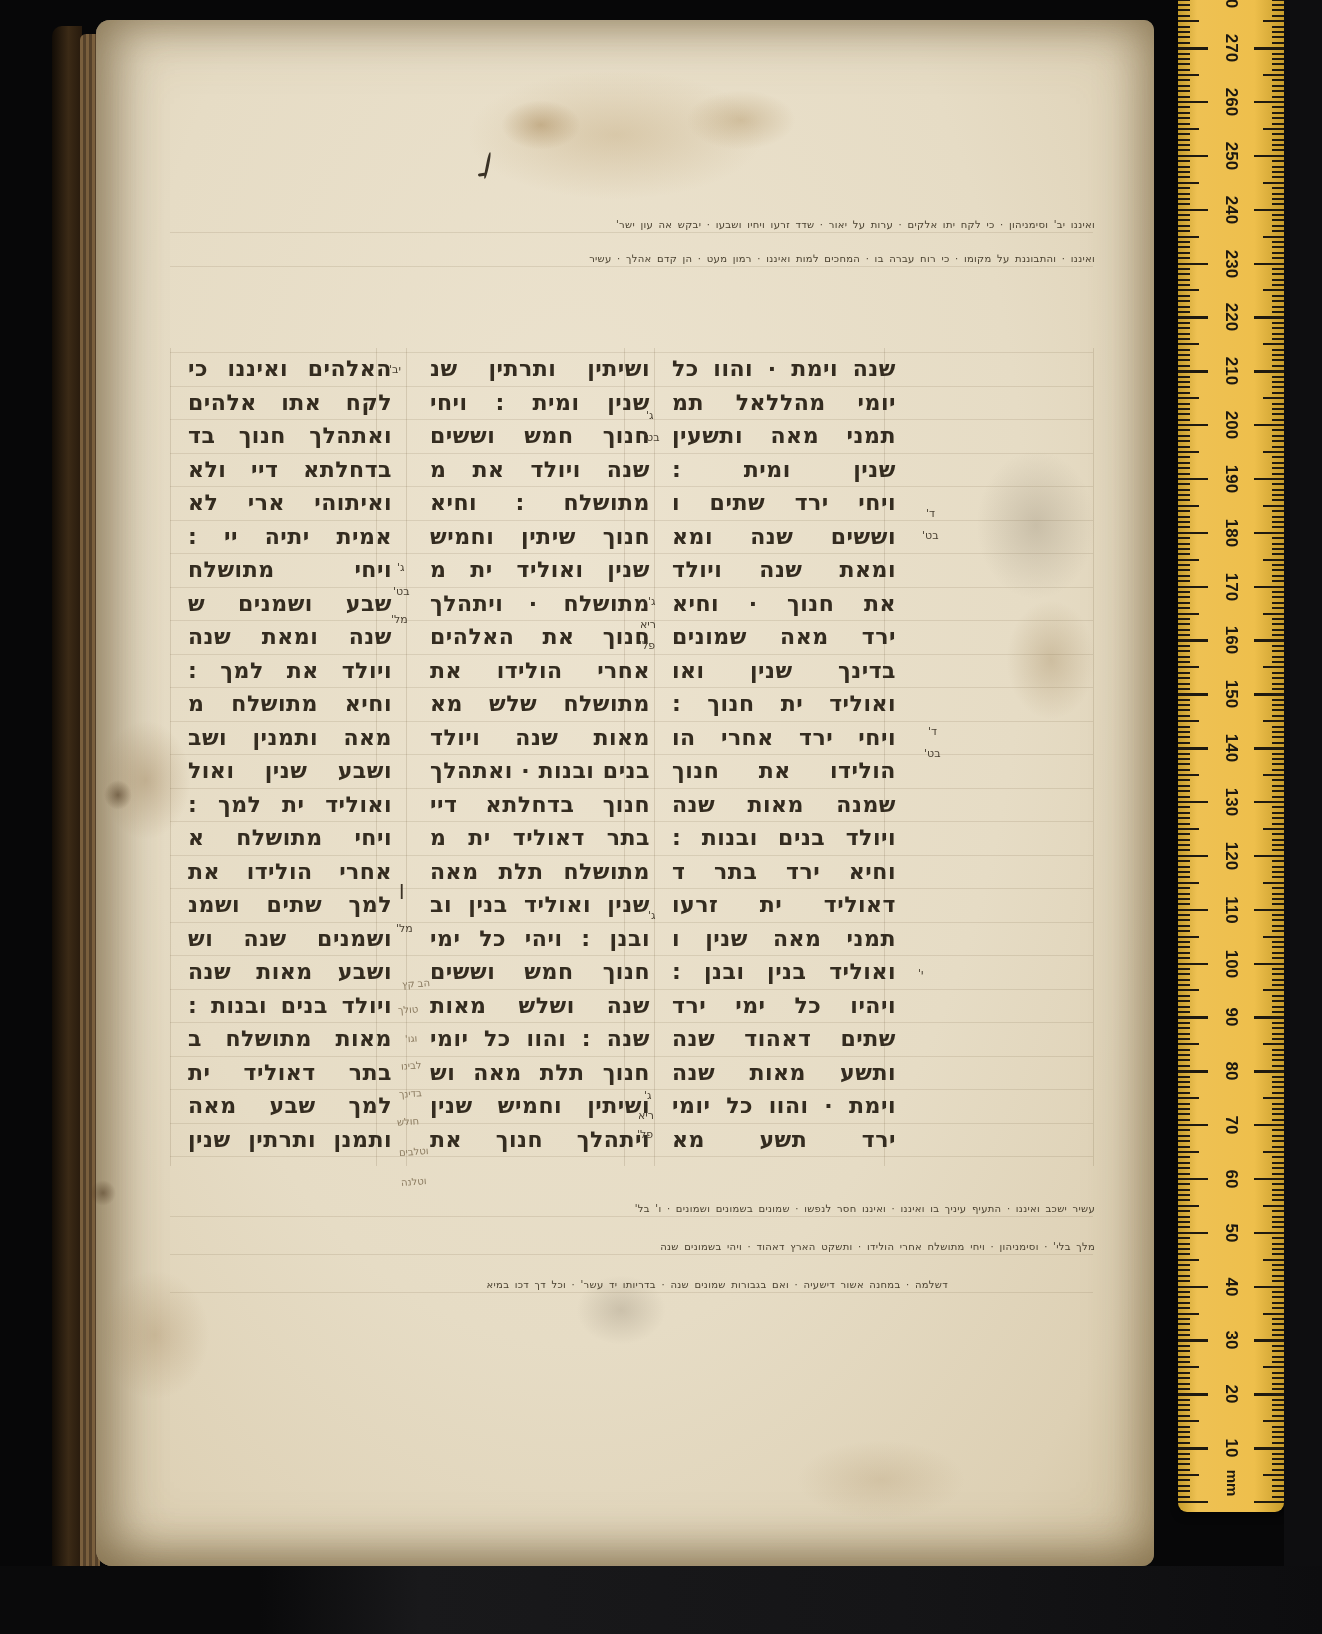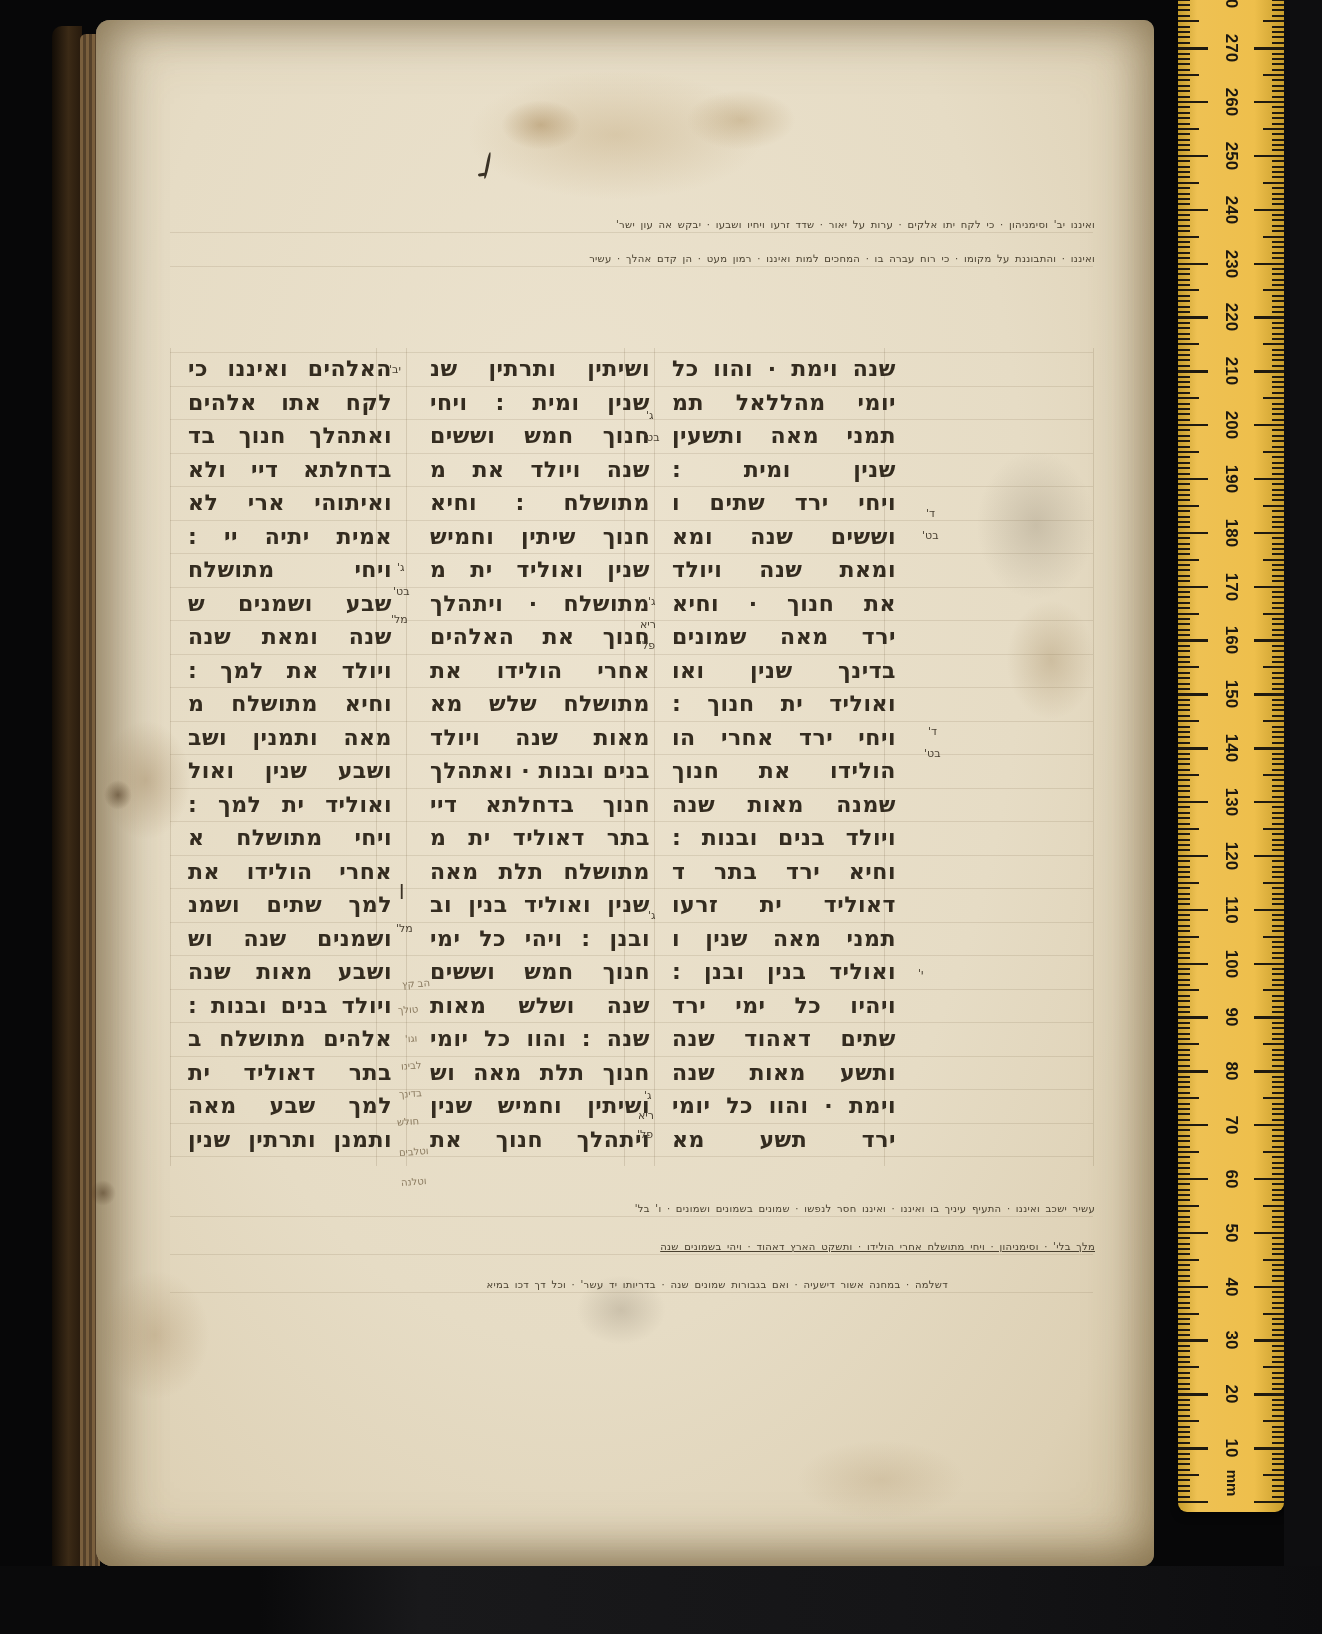--- a/index.html
+++ b/index.html
@@ -188,28 +188,28 @@
         <div class="line">וחיא מתושלח מ</div>
         <div class="line">מאה ותמנין ושב</div>
         <div class="line">ושבע שנין ואול</div>
         <div class="line">ואוליד ית למך :</div>
         <div class="line">ויחי מתושלח א</div>
         <div class="line">אחרי הולידו את</div>
         <div class="line">למך שתים ושמנ</div>
         <div class="line">ושמנים שנה וש</div>
         <div class="line">ושבע מאות שנה</div>
         <div class="line">ויולד בנים ובנות :</div>
-        <div class="line">אלהים מתושלח ב</div>
+        <div class="line">מאות מתושלח ב</div>
         <div class="line">בתר דאוליד ית</div>
         <div class="line">למך שבע מאה</div>
         <div class="line">ותמנן ותרתין שנין</div>
       </div>
 
     <div class="masorah-line" style="left:74px;top:1172px;width:925px;">עשיר ישכב ואיננו · התעיף עיניך בו ואיננו · ואיננו חסר לנפשו · שמונים בשמונים ושמונים · ו' בל'</div>
-    <div class="masorah-line" style="left:74px;top:1210px;width:925px;text-decoration:underline;">מלך בלי' · וסימניהון · ויחי מתושלח אחרי הולידו · ותשקט הארץ דאהוד · ויהי בשמונים שנה</div>
+    <div class="masorah-line" style="left:74px;top:1210px;width:925px;">מלך בלי' · וסימניהון · ויחי מתושלח אחרי הולידו · ותשקט הארץ דאהוד · ויהי בשמונים שנה</div>
     <div class="masorah-line" style="left:79px;top:1248px;width:773px;">דשלמה · במחנה אשור דישעיה · ואם בגבורות שמונים שנה · בדריותו יד עשר' · וכל דך דכו במיא</div>
 
     <div class="mp" style="left:293px;top:344px;">יב'</div>
     <div class="mp" style="left:550px;top:390px;">ג'</div>
     <div class="mp" style="left:547px;top:412px;">בט'</div>
     <div class="mp" style="left:552px;top:576px;">ג'</div>
     <div class="mp" style="left:544px;top:599px;">ריא</div>
     <div class="mp" style="left:543px;top:620px;">פל'</div>
     <div class="mp" style="left:552px;top:890px;">ג'</div>
     <div class="mp" style="left:548px;top:1070px;">ג'</div>

